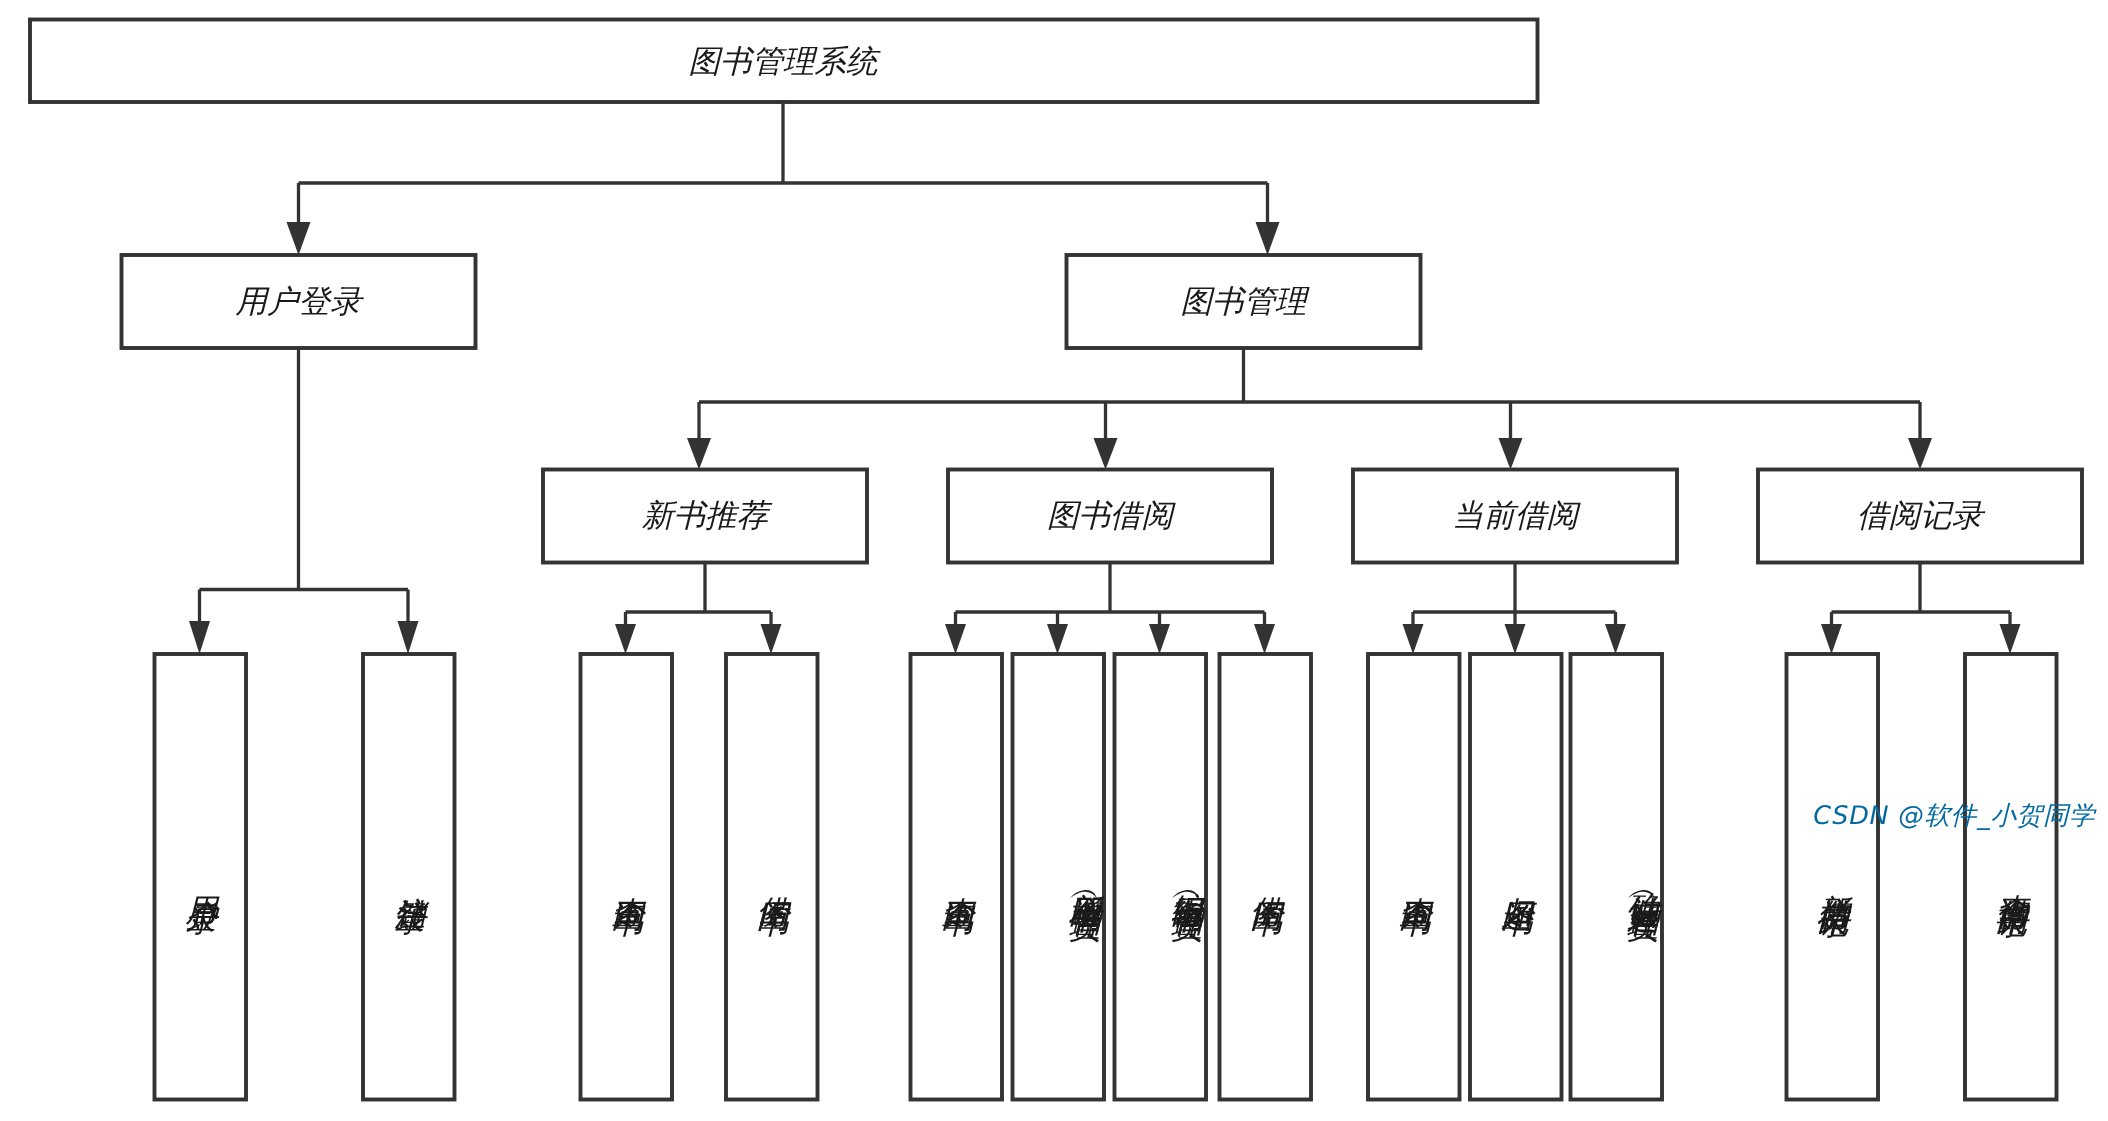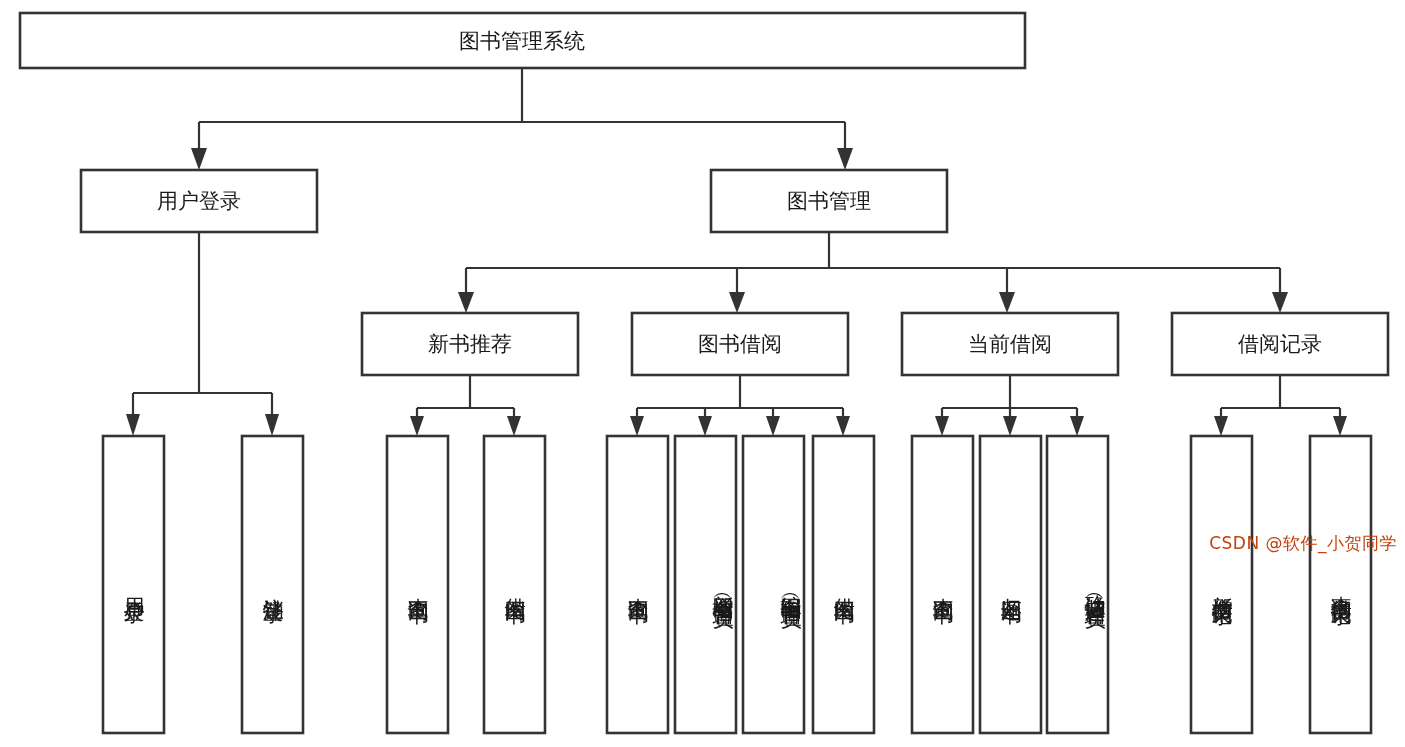--- a/index.html
+++ b/index.html
@@ -12,20 +12,21 @@
     font-family: "DejaVu Sans", "Liberation Sans", sans-serif;
     width: 1405px;
     height: 747px;
     overflow: hidden;
   }
   #diagram-root {
     position: relative;
     width: 1405px;
     height: 559px;
     background: #ffffff;
+    font-style: italic;
   }
   svg#diagram-svg {
     position: absolute;
     top: 0;
     left: 0;
     width: 1405px;
     height: 747px;
     display: block;
   }
   .node-box {
@@ -65,21 +66,21 @@
     letter-spacing: 2px;
     pointer-events: none;
     text-align: center;
   }
   .watermark {
     position: absolute;
     right: 8px;
     bottom: 4px;
     font-family: "DejaVu Sans", "Liberation Sans", sans-serif;
     font-size: 17px;
-    color: #c2410c;
+    color: #0369a1;
     letter-spacing: 0.5px;
     white-space: nowrap;
   }
 </style>
 </head>
 <body>
 
 <div id="diagram-root">
 
   <svg id="diagram-svg" viewBox="0 0 1405 747" xmlns="http://www.w3.org/2000/svg">

